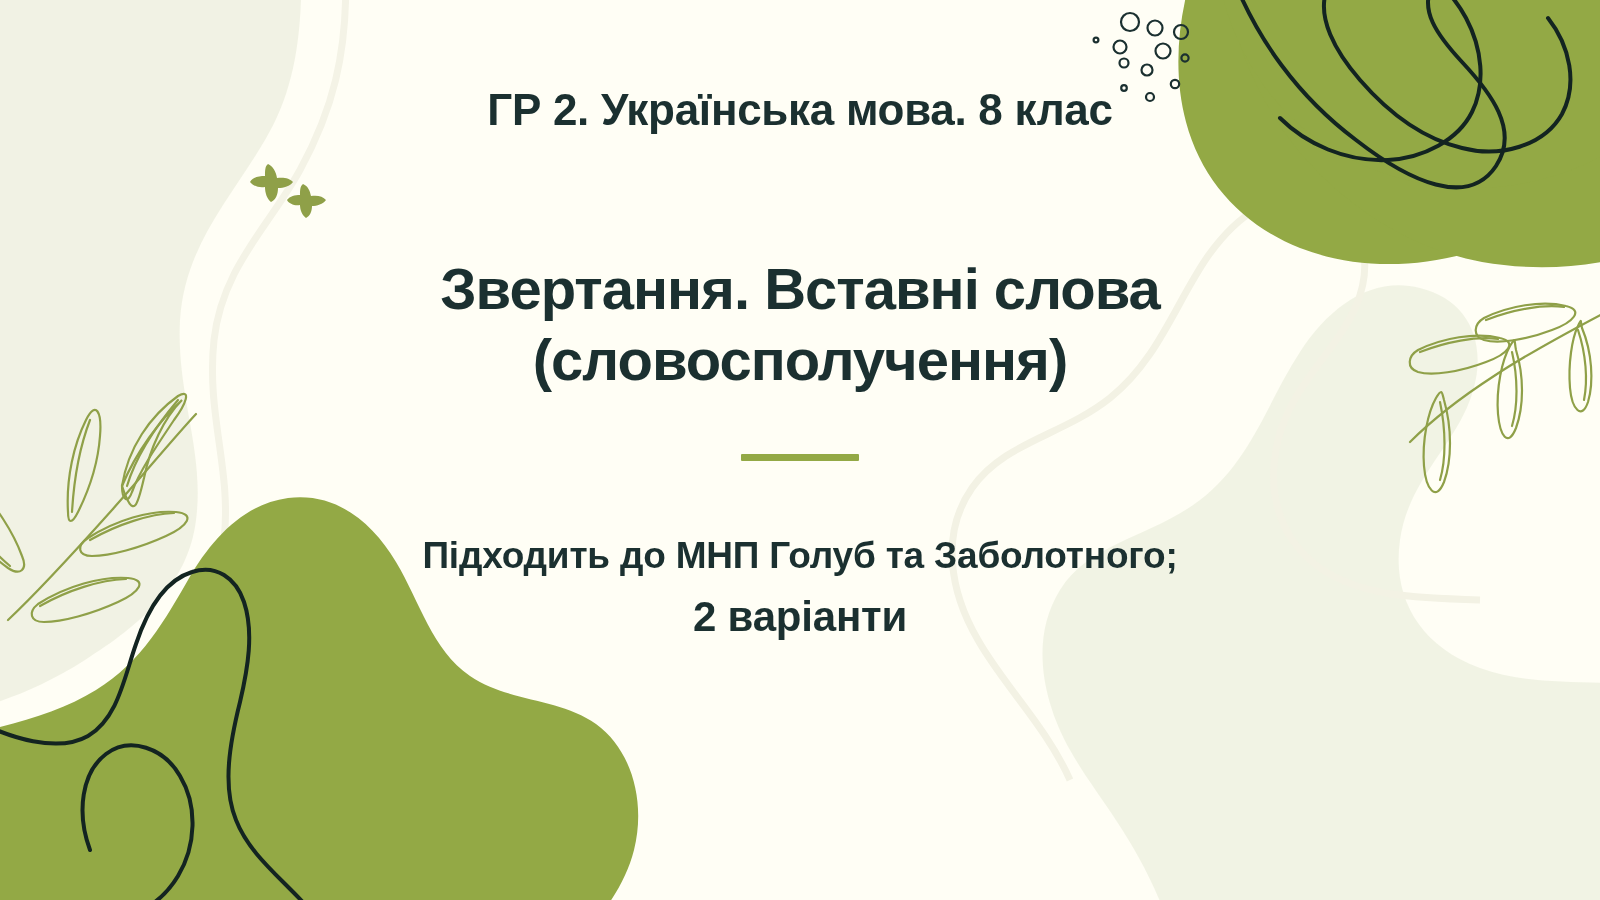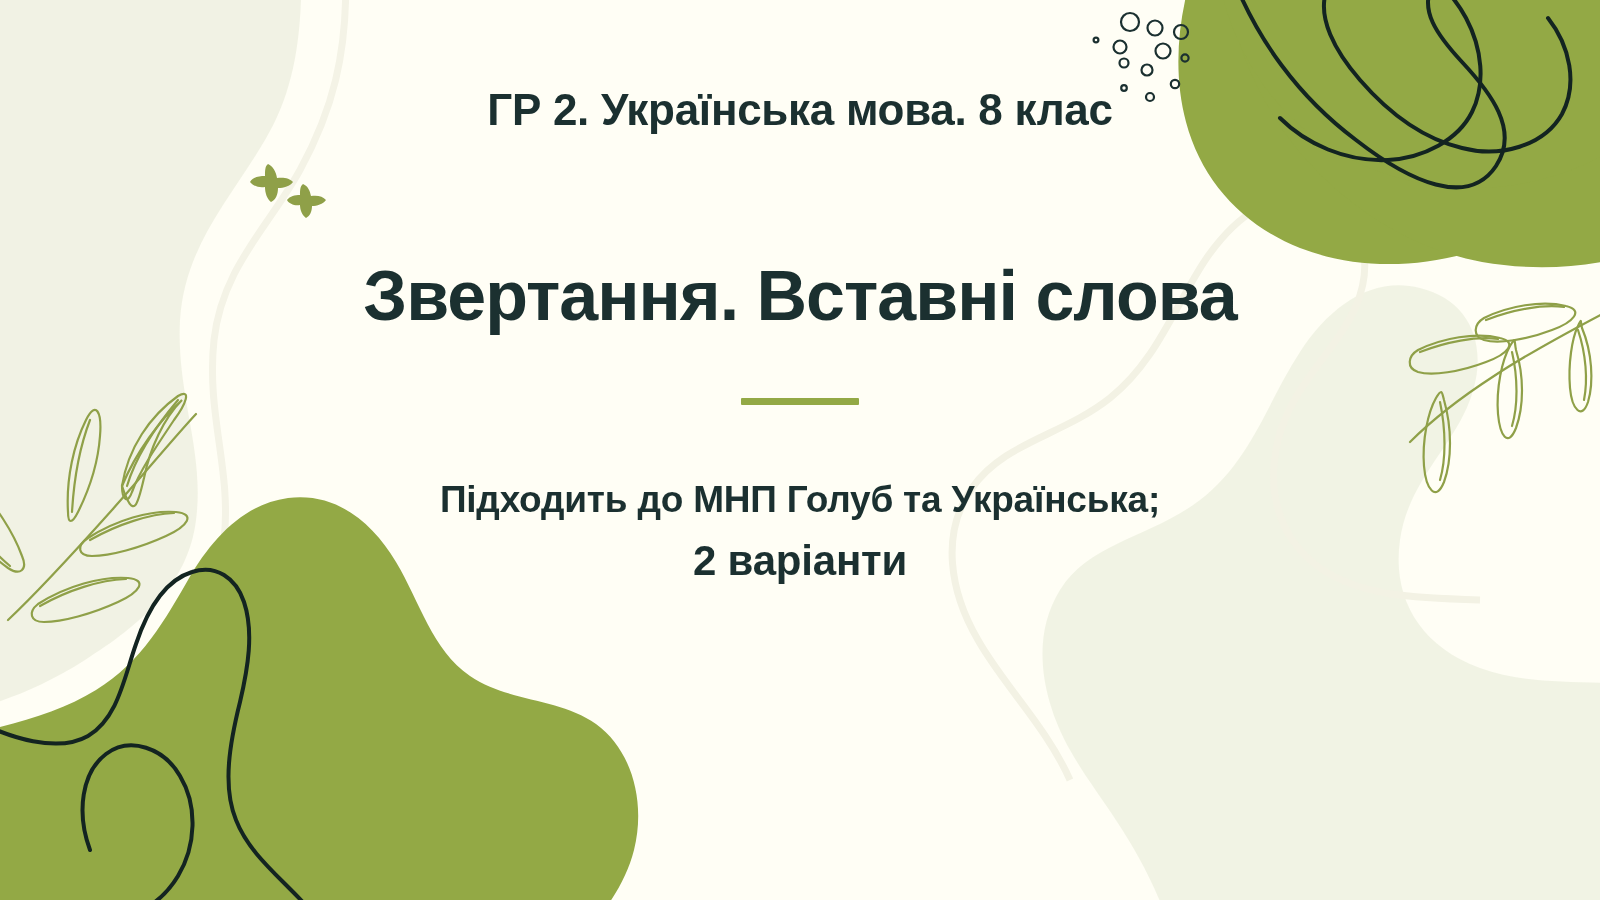--- a/index.html
+++ b/index.html
@@ -56,21 +56,21 @@
     white-space: nowrap;
   }
 
   .title-block {
     margin-top: 120px;
     width: 1160px;
     text-align: center;
   }
 
   .title-line {
-    font-size: 70px;
+    font-size: 58px;
     font-weight: bold;
     color: #1B3030;
     line-height: 1.22;
     letter-spacing: -1px;
     white-space: nowrap;
   }
 
   .divider-wrap {
     margin-top: 58px;
     display: flex;
@@ -298,25 +298,26 @@
       <path d="M 1440,402 C 1446,430 1446,460 1440,480"></path>
     </g>
   </svg>
 
   <div class="content">
 
     <div class="eyebrow">ГР 2. Українська мова. 8 клас</div>
 
     <div class="title-block">
       <div class="title-line">Звертання. Вставні слова</div>
+      <div class="title-line">(словосполучення)</div>
     </div>
 
     <div class="divider-wrap">
       <div class="divider"></div>
     </div>
 
     <div class="footer-block">
-      <div class="footer-line">Підходить до МНП Голуб та Українська;</div>
+      <div class="footer-line">Підходить до МНП Голуб та Заболотного;</div>
       <div class="footer-line accent">2 варіанти</div>
     </div>
 
   </div>
 </div>
 
 </body></html>

